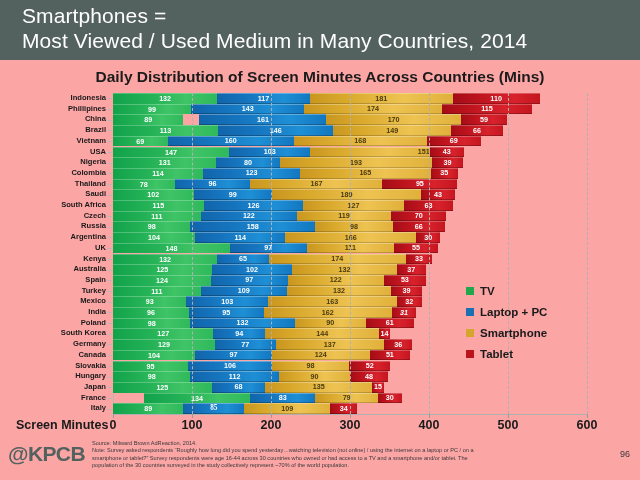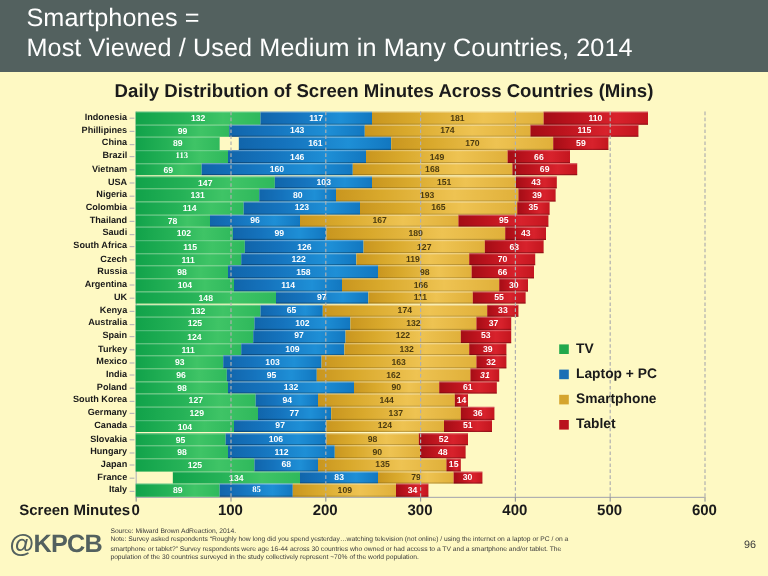--- a/index.html
+++ b/index.html
@@ -2,21 +2,21 @@
 <html><head>
 <meta charset="utf-8">
 <style>
   html,body{margin:0;padding:0;}
   body{
     width:640px;height:480px;overflow:hidden;
     background:#ffffff;
     font-family:"Liberation Sans", sans-serif;
     -webkit-font-smoothing:antialiased;
   }
-  #slide{position:relative;width:640px;height:480px;background:#fef9c3;}
+  #slide{position:relative;width:640px;height:480px;background:#fca5a5;}
 
   
   #header{
     position:absolute;left:0;top:0;width:640px;height:60px;
     background:#53615f;
   }
   #header .title-line{
     position:absolute;left:22px;color:#ffffff;
     font-size:21px;font-weight:400;letter-spacing:.1px;line-height:26px;
     white-space:nowrap;
@@ -240,21 +240,21 @@
           <span>161</span>
         </div>
         <div class="seg seg-smart" style="width: 134.3px;">
           <span>170</span>
         </div>
         <div class="seg seg-tablet" style="width: 46.61px;">
           <span>59</span>
         </div>
       </div>
       <div class="row" style="top: 32.1px; height: 10.7px;">
-        <div class="seg seg-tv" style="width: 77px; font-family: Liberation Serif, serif;">
+        <div class="seg seg-tv" style="width: 105px;">
           <span>113</span>
         </div>
         <div class="seg seg-laptop" style="width: 115.34px;">
           <span>146</span>
         </div>
         <div class="seg seg-smart" style="width: 117.71px;">
           <span>149</span>
         </div>
         <div class="seg seg-tablet" style="width: 52.14px;">
           <span>66</span>
@@ -274,21 +274,21 @@
           <span>69</span>
         </div>
       </div>
       <div class="row" style="top: 53.5px; height: 10.7px;">
         <div class="seg seg-tv" style="width: 116.13px;">
           <span>147</span>
         </div>
         <div class="seg seg-laptop" style="width: 81.37px;">
           <span>103</span>
         </div>
-        <div class="seg seg-smart" style="width: 119.29px;">
+        <div class="seg seg-smart" style="width: 119.29px; justify-content: flex-end;">
           <span>151</span>
         </div>
         <div class="seg seg-tablet" style="width: 33.97px;">
           <span>43</span>
         </div>
       </div>
       <div class="row" style="top: 64.2px; height: 10.7px;">
         <div class="seg seg-tv" style="width: 103.49px;">
           <span>131</span>
         </div>

